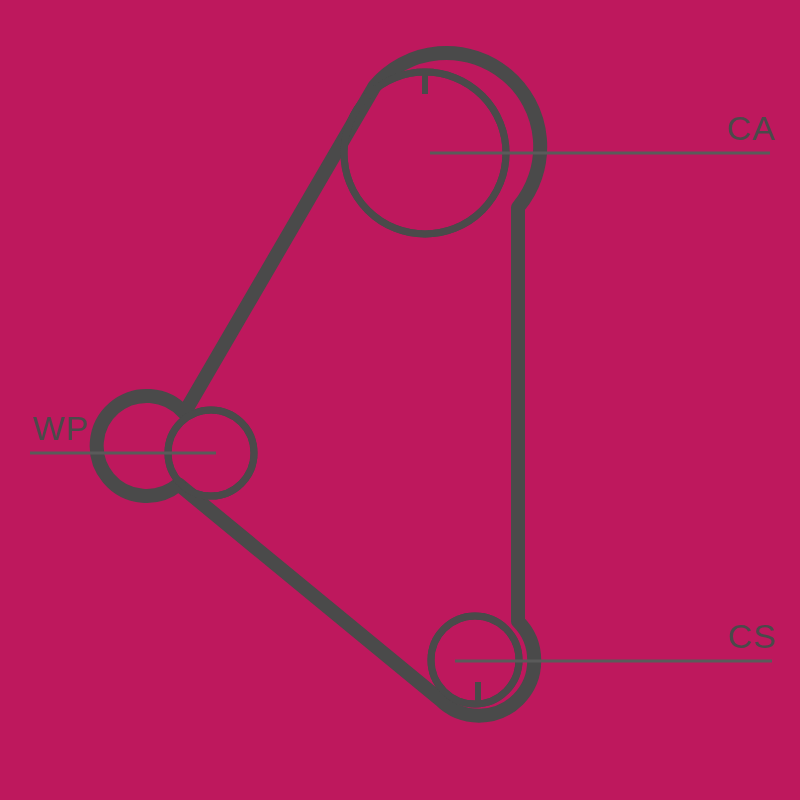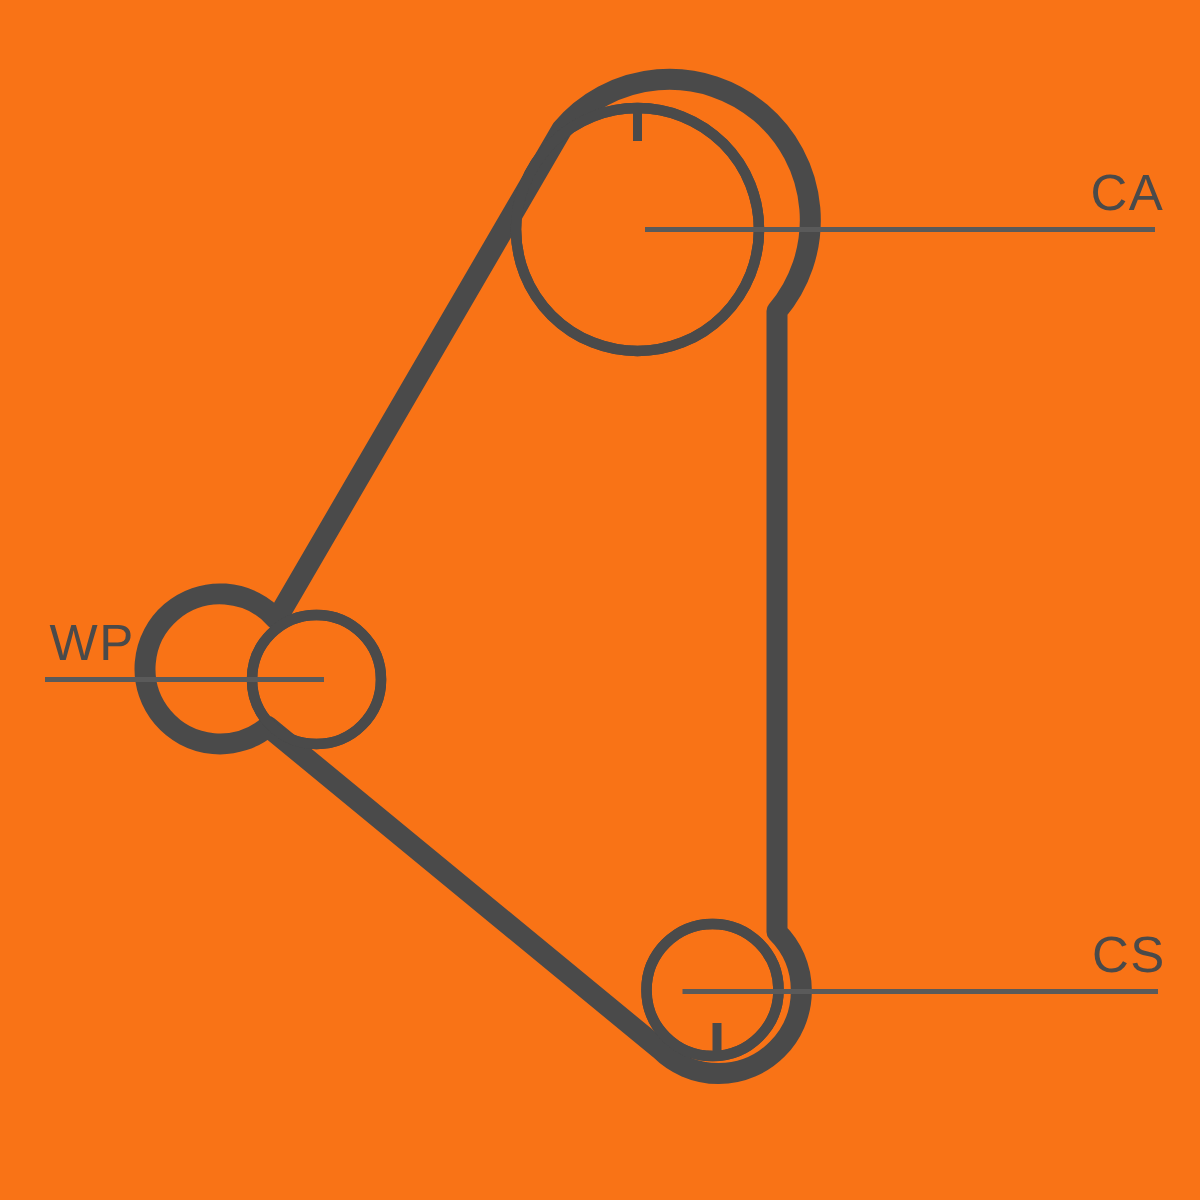--- a/index.html
+++ b/index.html
@@ -11,21 +11,21 @@
   body {
     width: 800px;
     height: 800px;
     font-family: "Liberation Sans", sans-serif;
     overflow: hidden;
   }
   #diagram-root {
     position: relative;
     width: 800px;
     height: 800px;
-    background: #f97316;
+    background: #be185d;
   }
   svg#belt-diagram {
     display: block;
     width: 800px;
     height: 800px;
   }
   .belt-path {
     fill: none;
     stroke: #4a4a4a;
   }

